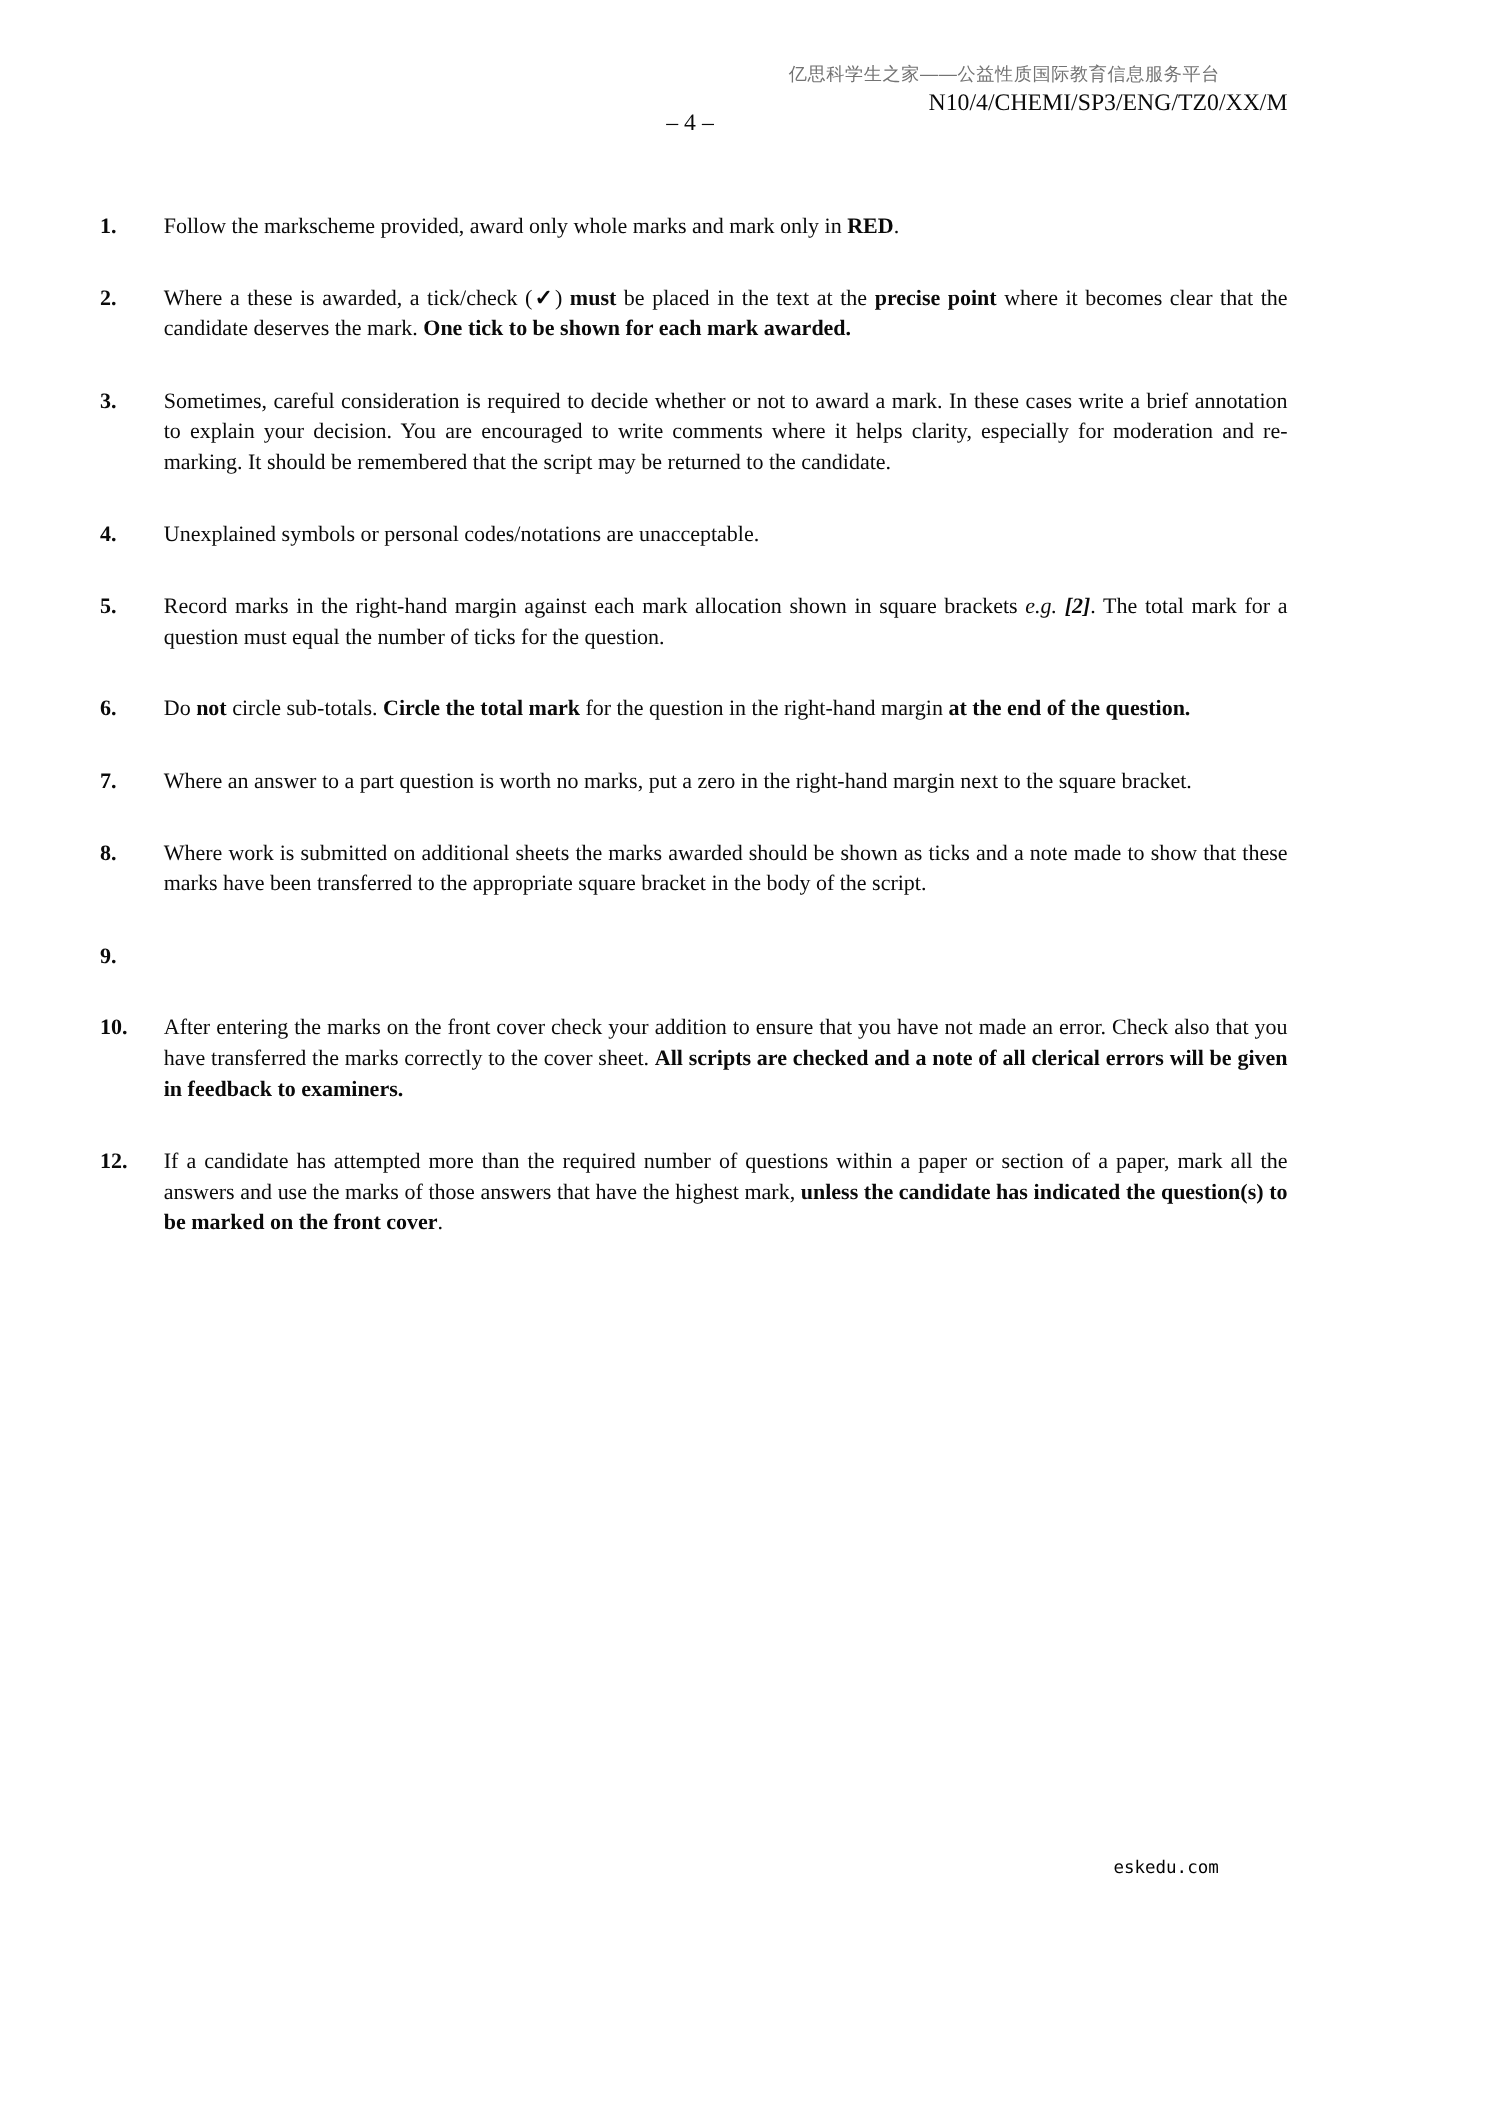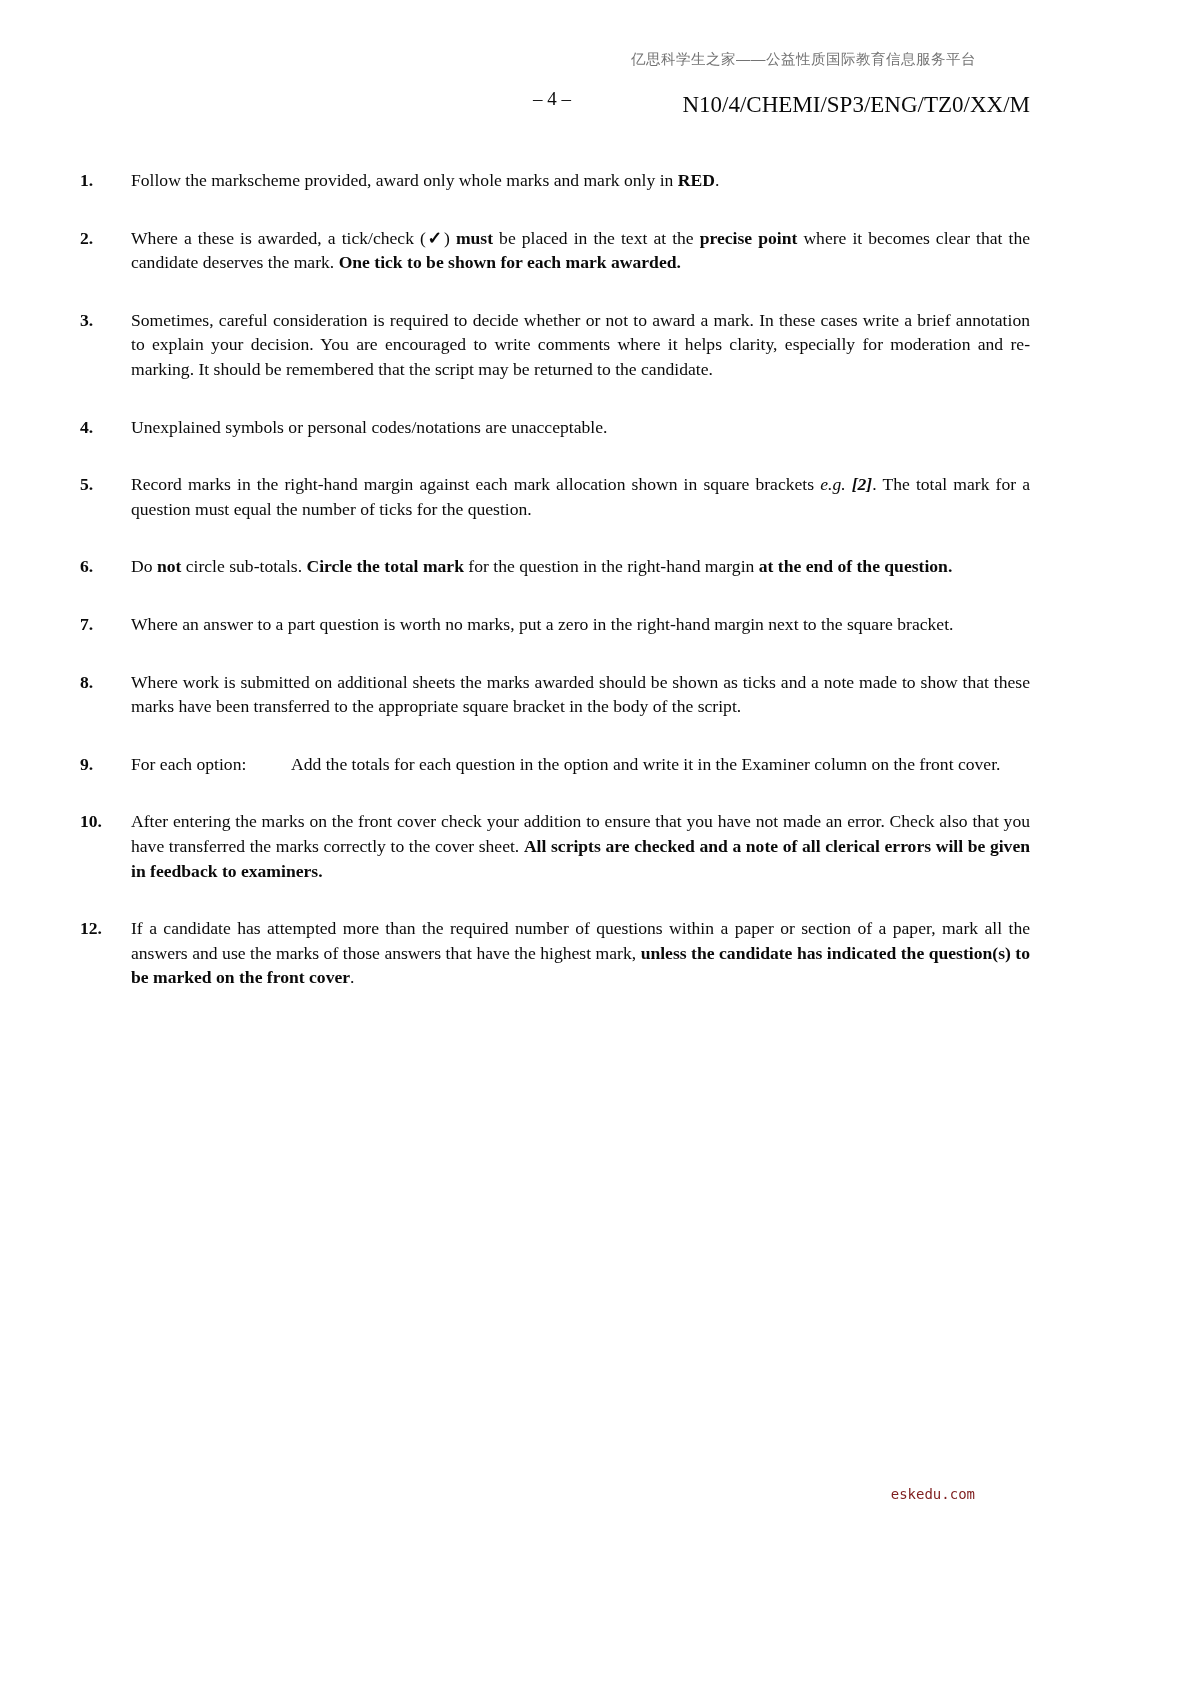--- a/index.html
+++ b/index.html
@@ -26,23 +26,23 @@
     letter-spacing: 0.5px;
   }
   .page-number {
     position: absolute;
     top: 88px;
     left: 533px;
     font-size: 19px;
   }
   .doc-code {
     position: absolute;
-    top: 92px;
+    top: 72px;
     right: 160px;
-    font-size: 23px;
+    font-size: 19px;
   }
   .content {
     position: absolute;
     top: 168px;
     left: 80px;
     width: 950px;
     font-size: 17.6px;
     line-height: 24.6px;
   }
   .item {
@@ -62,21 +62,21 @@
   .seg-i { font-style: italic; }
   .sub-row { display: flex; }
   .sub-label { width: 160px; flex-shrink: 0; }
   .sub-text { flex: 1; text-align: justify; }
   .footer-mark {
     position: absolute;
     top: 1486px;
     right: 215px;
     font-family: "DejaVu Sans Mono", monospace;
     font-size: 14px;
-    color: #7f1d1d;
+    color: #000000;
   }
 </style>
 </head>
 <body>
 
 <div class="page">
 
   <div class="watermark">亿思科学生之家——公益性质国际教育信息服务平台</div>
 
   <div class="page-number">– 4 –</div>
@@ -112,24 +112,20 @@
         <div class="item-number">7.</div>
         <div class="item-text"><span>Where an answer to a part question is worth no marks, put a zero in the right-hand margin next to the square bracket.</span></div>
       </div>
       <div class="item">
         <div class="item-number">8.</div>
         <div class="item-text"><span>Where work is submitted on additional sheets the marks awarded should be shown as ticks and a note made to show that these marks have been transferred to the appropriate square bracket in the body of the script.</span></div>
       </div>
       <div class="item">
         <div class="item-number">9.</div>
         <div class="item-text">
-          <div class="sub-row">
-            <div class="sub-label">For each option:</div>
-            <div class="sub-text">Add the totals for each question in the option and write it in the Examiner column on the front cover.</div>
-          </div>
         </div>
       </div>
       <div class="item">
         <div class="item-number">10.</div>
         <div class="item-text"><span>After entering the marks on the front cover check your addition to ensure that you have not made an error.  Check also that you have transferred the marks correctly to the cover sheet.  </span><span class="seg-b">All scripts are checked and a note of all clerical errors will be given in feedback to examiners.</span></div>
       </div>
       <div class="item">
         <div class="item-number">12.</div>
         <div class="item-text"><span>If a candidate has attempted more than the required number of questions within a paper or section of a paper, mark all the answers and use the marks of those answers that have the highest mark, </span><span class="seg-b">unless the candidate has indicated the question(s) to be marked on the front cover</span><span>.</span></div>
       </div>

